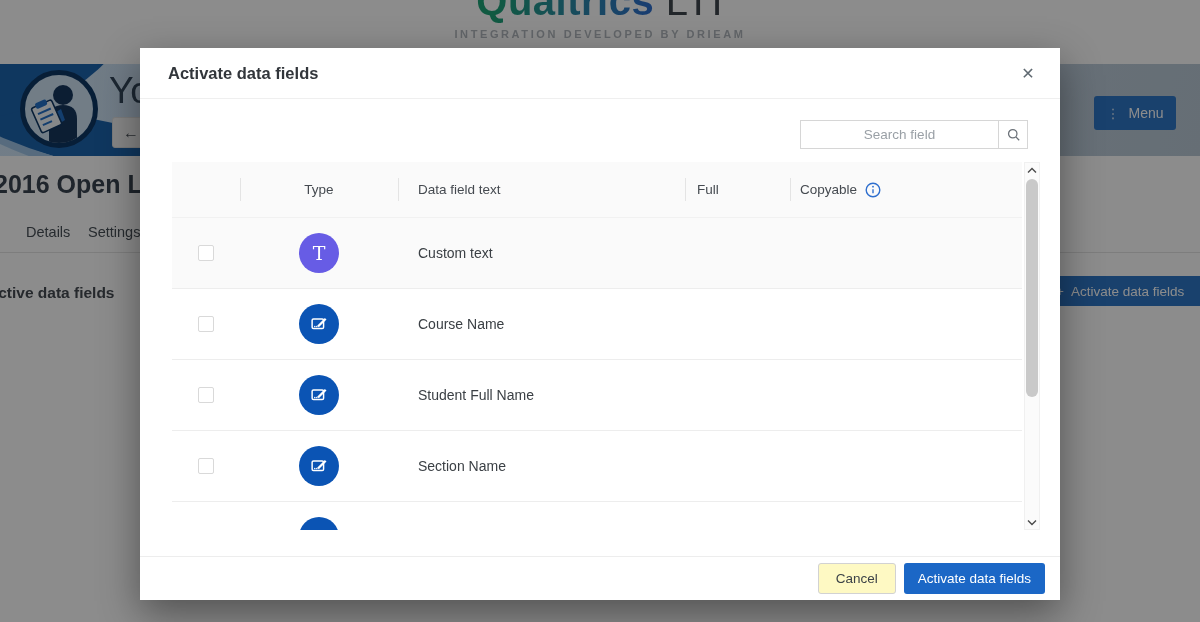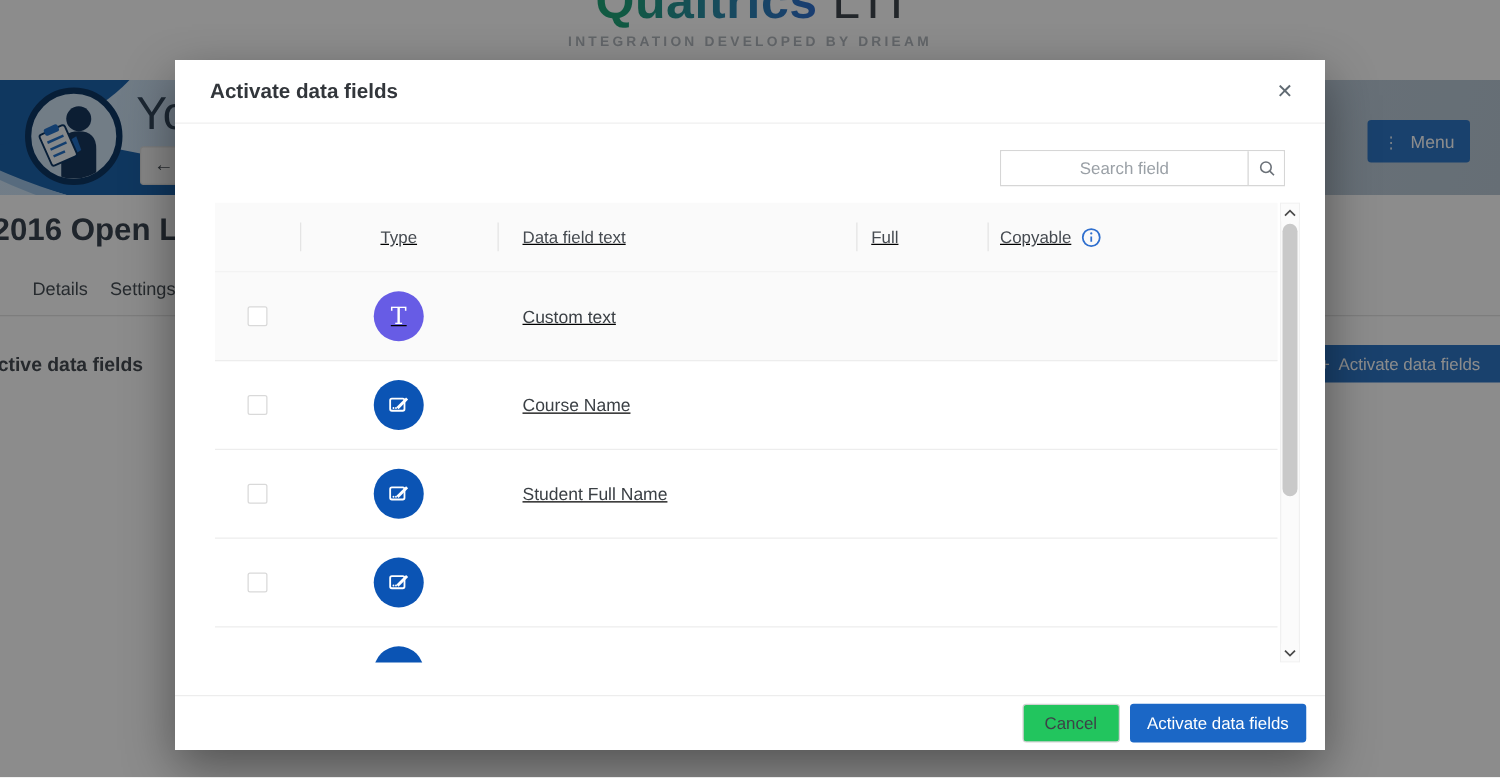--- a/index.html
+++ b/index.html
@@ -57,21 +57,21 @@
 
   .search-box { position:absolute; top:72px; right:32px; width:228px; height:29px; border:1px solid #d6d6d6;
                 display:flex; background:#fff; }
   .search-input { flex:1; border:none; outline:none; padding:0 10px; font-size:13.5px; color:#3c4247;
                   font-family:"Liberation Sans",sans-serif; min-width:0;text-align:center; }
   .search-input::placeholder { color:#9aa0a6; }
   .search-btn { width:29px; border:none; border-left:1px solid #d6d6d6; background:#fff; display:flex;
                 align-items:center; justify-content:center; }
 
   .dtable { position:absolute; left:32px; top:114px; width:868px; height:368px; overflow:hidden; }
-  .grid-row { display:grid; grid-template-columns:68px 158px 287px 105px 232px; width:850px; align-items:center;text-decoration:underline; }
+  .grid-row { display:grid; grid-template-columns:68px 158px 287px 105px 232px; width:850px; align-items:center; }
   .thead { height:56px; background:#fafafa; border-bottom:1px solid #f1f1f1; }
   .th { position:relative; font-size:13.5px; color:#454a50; height:100%; display:flex; align-items:center; }
   .th-sep::before { content:""; position:absolute; left:0; top:16px; bottom:16px; width:1px; background:#e4e4e4; }
   .th-type { justify-content:center; }
   .th-name { padding-left:20px; }
   .th-info { padding-left:12px; }
   .th-copy { padding-left:10px; gap:8px; }
 
   .trow { height:71px; border-bottom:1px solid #ededed; }
   .trow-shaded { background:#fafafa; }
@@ -88,21 +88,21 @@
   .scrollbar { position:absolute; right:0; top:0; width:16px; height:368px; background:#fbfbfb;
                border:1px solid #f0f0f0; display:flex; flex-direction:column; }
   .sb-arrow { height:14px; display:flex; align-items:center; justify-content:center; background:#fbfbfb; border:none; }
   .sb-track { position:relative; flex:1; }
   .sb-thumb { position:absolute; top:2px; left:1px; width:12px; height:218px; background:#c9c9c9; border-radius:6px; }
 
   .modal-footer { position:absolute; left:0; right:0; bottom:0; height:44px; border-top:1px solid #ededed;
                   display:flex; align-items:center; justify-content:flex-end; gap:8px; padding:0 15px;
                   background:#fff; }
   .btn { height:31px; border-radius:3px; font-size:13.5px; font-family:"Liberation Sans",sans-serif; cursor:pointer; }
-  .btn-cancel { padding:0 17px; background:#22c55e; border:1px solid #d2d2d2; color:#3c4247; }
+  .btn-cancel { padding:0 17px; background:#fef9c3; border:1px solid #d2d2d2; color:#3c4247; }
   .btn-primary { padding:0 14px; background:#1b67c6; border:none; color:#fff; }
 </style>
 </head>
 <body>
 
 <div class="stage">
 
   <div class="bg">
 
     <div class="logo-wrap">
@@ -244,20 +244,21 @@
         </div>
         <div>
           <div class="icon-circle icon-blue">
             <svg width="22" height="22" viewBox="0 0 24 24" fill="none" stroke="#fff" stroke-width="1.6">
               <rect x="4.5" y="6.5" width="12.5" height="10.5" rx="1.5"></rect>
               <path d="M10 13.8 L18.4 5.4 L20.2 7.2 L11.8 15.6 Z" fill="#fff" stroke="none"></path>
               <path d="M7.4 14.7 h.01 M9.6 14.7 h.01" stroke-linecap="round" stroke-width="1.7"></path>
             </svg>
           </div>
         </div>
+        <div class="cell-name">Section Name</div>
         <div></div>
         <div></div>
       </div>
 
       <div class="grid-row trow">
         <div class="cell-check"></div>
         <div>
           <div class="icon-circle icon-blue"></div>
         </div>
         <div class="cell-name"></div>

